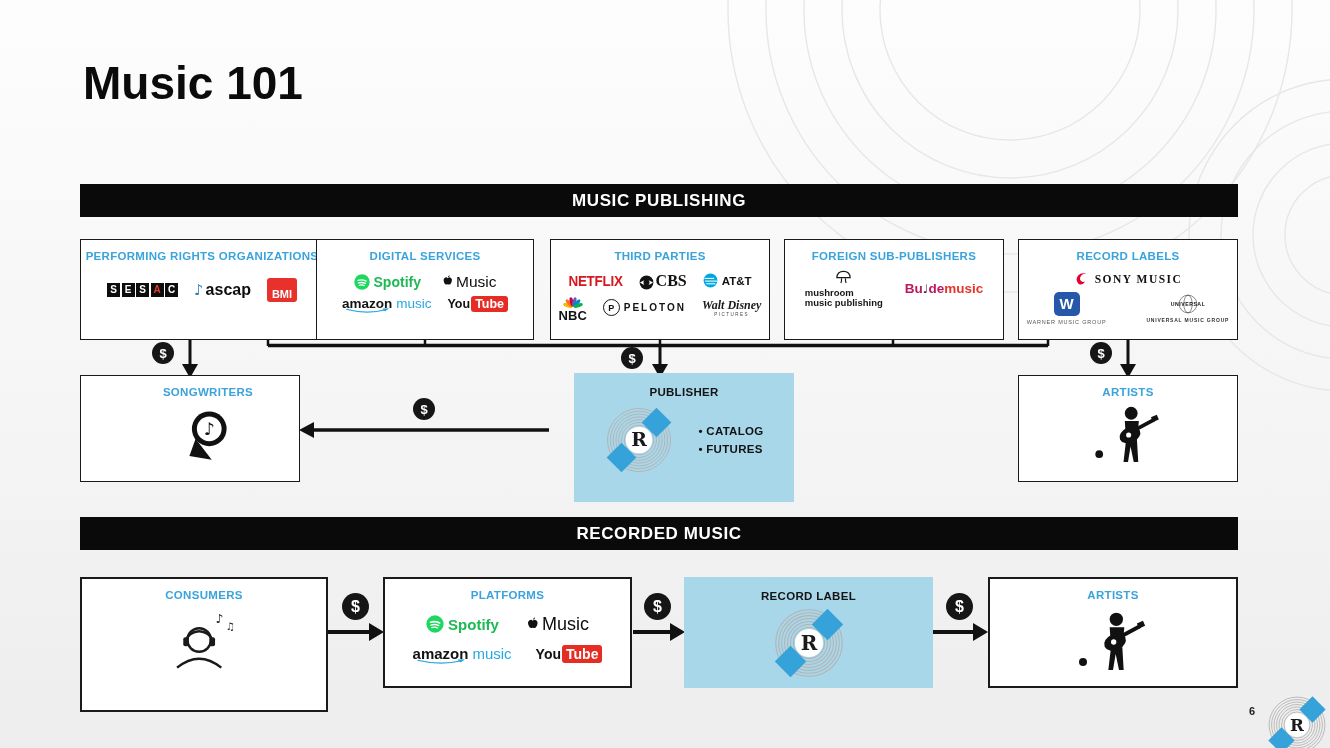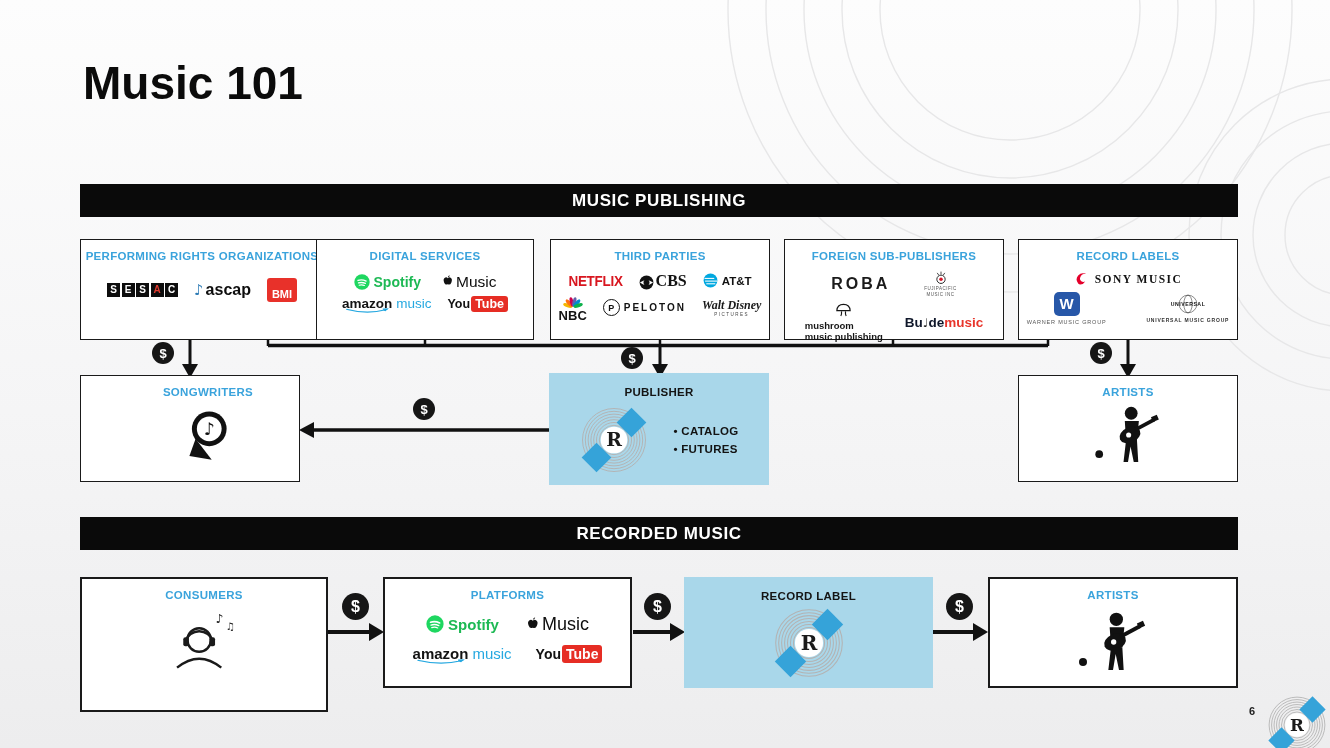--- a/index.html
+++ b/index.html
@@ -15,21 +15,21 @@
   .node-title{color:#3aa3dc;font-weight:bold;font-size:11.5px;text-align:center;margin-top:9px;
     line-height:1.3;letter-spacing:.3px;}
   .dark-title .node-title{color:#141414;}
   .hl{background:#a9d7ea;border:none;}
   #box-pro{left:80px;top:239px;width:244px;height:101px;}
   #box-ds{left:316px;top:239px;width:218px;height:101px;}
   #box-tp{left:550px;top:239px;width:220px;height:101px;}
   #box-fsp{left:784px;top:239px;width:220px;height:101px;}
   #box-rl{left:1018px;top:239px;width:220px;height:101px;}
   #box-songwriters{left:80px;top:375px;width:220px;height:107px;padding-left:36px;}
-  #box-publisher{left:549px;top:373px;width:220px;height:112px;}
+  #box-publisher{left:574px;top:373px;width:220px;height:129px;}
   #box-artists-pub{left:1018px;top:375px;width:220px;height:107px;}
   #box-consumers{left:80px;top:577px;width:248px;height:135px;border-width:2px;}
   #box-platforms{left:383px;top:577px;width:249px;height:111px;border-width:2px;}
   #box-recordlabel{left:684px;top:577px;width:249px;height:111px;}
   #box-artists-rec{left:988px;top:577px;width:250px;height:111px;border-width:2px;}
   .logo-row{display:flex;justify-content:center;align-items:center;gap:20px;margin-top:9px;}
   .logo-row.tight{margin-top:5px;gap:16px;}
   .center-body{display:flex;justify-content:center;align-items:center;}
   .money{position:absolute;background:#161616;color:#fff;border-radius:50%;
     display:flex;align-items:center;justify-content:center;font-weight:bold;z-index:5;}
@@ -65,21 +65,21 @@
     align-items:center;justify-content:center;font-size:9px;letter-spacing:0;}
   .disney{display:flex;flex-direction:column;align-items:center;line-height:1;color:#1a1a1a;}
   .disney .script{font-family:"Liberation Serif",serif;font-style:italic;font-weight:bold;font-size:12px;}
   .disney .sub{font-size:4.5px;letter-spacing:1.5px;margin-top:2px;color:#444;}
   .roba{font-weight:bold;font-size:16px;letter-spacing:3px;color:#1b1b1b;}
   .fuji{display:flex;flex-direction:column;align-items:center;line-height:1.25;color:#555;}
   .fuji .ftxt{font-size:4.5px;letter-spacing:.5px;}
   .mushroom{display:flex;align-items:center;gap:4px;color:#161616;flex-direction:column;}
   .mushroom .mtxt{font-size:9.5px;font-weight:bold;line-height:1.1;}
   .budde{display:flex;align-items:baseline;font-weight:bold;font-size:13.5px;}
-  .budde .blk{color:#0f172a;} .budde .red{color:#e8352b;}
+  .budde .blk{color:#be185d;} .budde .red{color:#e8352b;}
   .budde .note{font-size:12px;color:#1a1a1a;}
   .sonymusic{display:flex;align-items:center;gap:5px;font-family:"Liberation Serif",serif;
     font-weight:bold;font-size:11.5px;letter-spacing:1.5px;color:#131313;}
   .warner{display:flex;flex-direction:column;align-items:center;gap:3px;}
   .warner .wbadge{width:26px;height:24px;background:#2757a8;border-radius:5px;color:#fff;
     font-weight:bold;font-size:15px;display:flex;align-items:center;justify-content:center;}
   .warner .wtxt{font-size:5.5px;letter-spacing:.8px;color:#555;}
   .universal{display:flex;flex-direction:column;align-items:center;gap:2px;}
   .universal .utxt{font-size:5px;letter-spacing:.8px;color:#333;font-weight:bold;}
   .pub-body{display:flex;align-items:center;justify-content:center;gap:24px;margin-top:5px;}
@@ -243,36 +243,20 @@
       </span>
       <span class="disney">
         <span class="script">Walt Disney</span>
         <span class="sub">PICTURES</span>
       </span>
     </div>
   </div>
 
   <div class="node" id="box-fsp">
     <div class="node-title">FOREIGN SUB-PUBLISHERS</div>
-    <div class="logo-row" style="margin-top:6px;gap:34px;">
-      <span class="roba">ROBA</span>
-      <span class="fuji">
-        <svg width="16" height="16" viewBox="0 0 100 100">
-          <circle cx="50" cy="58" r="26" fill="none" stroke="#222" stroke-width="6"></circle>
-          <circle cx="50" cy="58" r="11" fill="#d7182a"></circle>
-          <g stroke="#222" stroke-width="5">
-            <line x1="50" y1="28" x2="50" y2="10"></line>
-              <line x1="36" y1="32" x2="26" y2="18"></line>
-            <line x1="64" y1="32" x2="74" y2="18"></line>
-          </g>
-        </svg>
-        <span class="ftxt">FUJIPACIFIC</span>
-        <span class="ftxt">MUSIC INC</span>
-      </span>
-    </div>
     <div class="logo-row tight" style="gap:22px;">
       <span class="mushroom">
         <svg width="17" height="15" viewBox="0 0 100 90">
           <path d="M10,52 Q12,14 50,14 Q88,14 90,52 Z" fill="none" stroke="#161616" stroke-width="7"></path>
           <path d="M38,56 Q40,74 34,84 M62,56 Q60,74 66,84" fill="none" stroke="#161616" stroke-width="7"></path>
         </svg>
         <span class="mtxt">
           <span>mushroom</span><br><span>music publishing</span>
         </span>
       </span>

